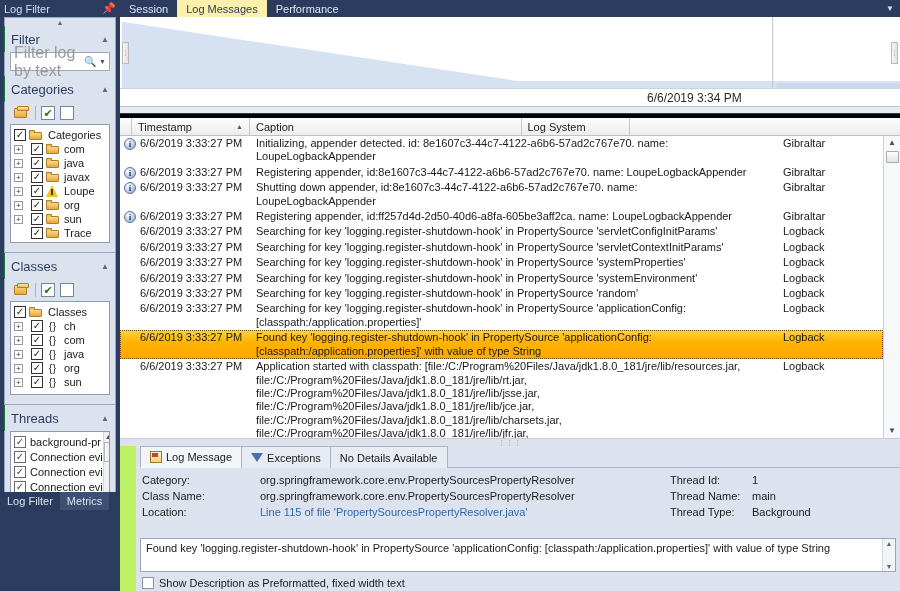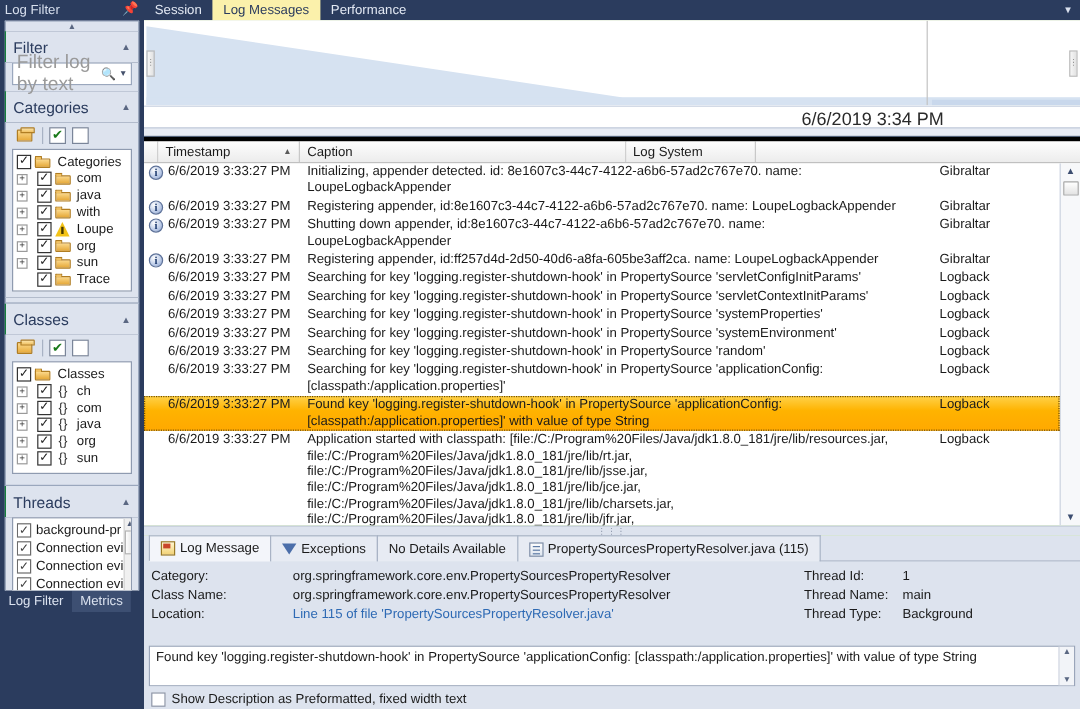--- a/index.html
+++ b/index.html
@@ -139,21 +139,21 @@
   .chartwrap { height: 97px; background:#fff; margin:0; border-bottom:1px solid #2b3c5e; position:relative;
      display:flex; flex-direction:column;}
   .chartarea { flex:1; position:relative; background:#fff; overflow:hidden; }
   .chart-svg { position:absolute; inset:0; width:100%; height:100%; }
   .grip {
     position:absolute; top:50%; transform:translateY(-50%); width:7px; height:22px;
     background:linear-gradient(90deg,#f6f6f6,#e2e2e2); border:1px solid #b9b9b9;
     display:flex;align-items:center;justify-content:center; color:#8a8a8a; font-size:7px; letter-spacing:0; line-height:2px;
   }
   .chart-axis { height:18px; background:#fff; border-top:1px solid #c9d2e0; position:relative;}
-  .chart-axis .lbl { position:absolute; top:2px; font-size:15px; color:#2a2a2a;margin-left:21px; }
+  .chart-axis .lbl { position:absolute; top:2px; font-size:12px; color:#2a2a2a; }
   .chart-bottom-strip { height:7px; background:#e7ebf3; border-top:1px solid #b9c3d5;}
 
   .gridwrap { flex:1; background:#fff; display:flex; flex-direction:column; min-height:0; border-top:4px solid #000000;}
   .grid-head { height: 18px; display:flex; background:linear-gradient(#fdfdfd,#e8e8e8); border-bottom:1px solid #c0c0c0; }
   .gh {
     display:flex;align-items:center; padding:0 6px; font-size:11px; color:#1a1a1a;
     border-right:1px solid #c8c8c8; background:linear-gradient(#fdfdfd,#ececec);
   }
   .gh.icon-col { width: 12px; padding:0; }
   .gh.ts { width: 118px; justify-content:space-between; }
@@ -182,21 +182,21 @@
   .c-ts, .c-sys { line-height:13.4px; }
 
   .vsb { width: 17px; background:#f7f8fa; border-left:1px solid #cdd4e0; display:flex; flex-direction:column; align-items:center;}
   .vsb .arrow { color:#3c4d70; font-size:8px; line-height:10px; padding:2px 0;}
   .vsb .thumb { width:13px; height:12px; background:linear-gradient(#ffffff,#e3e3e3); border:1px solid #a9a9a9; border-radius:1px; margin-top:1px;}
   .vsb .track { flex:1; }
 
   .splitter { height:8px; background:#dde3ee; display:flex;align-items:center;justify-content:center;
     color:#8a94a8; font-size:7px; letter-spacing:1px; border-top:1px solid #c4ccda;}
 
-  .detail { height: 145px; background:#dde3ee; display:flex; flex-direction:column; }
+  .detail { height: 145px; background:#dde3ee; display:flex; flex-direction:column;margin-left:16px; }
   .dtabs { height: 22px; display:flex; align-items:stretch; padding-left:4px; }
   .dtab {
     display:flex;align-items:center; gap:4px; padding:0 9px; font-size:11px; color:#1a1a1a;
     border:1px solid #a9b3c5; border-bottom:none; background:#e7ebf3; margin-right:-1px;
   }
   .dtab.active { background:#f3f5fa; border-bottom:1px solid #f3f5fa; }
   .dtabs .rest { flex:1; border-bottom:1px solid #a9b3c5; }
   .dtab-ico { width:12px;height:12px; position:relative; display:inline-block;}
   .ico-msg { background:linear-gradient(#fff6cf,#f2d277); border:1px solid #9b7a25;}
   .ico-msg:after { content:""; position:absolute; left:1px; top:1px; width:6px;height:4px;background:#c9452a;}
@@ -301,21 +301,21 @@
             <div class="tnode">
               <span class="exp">+</span>
               <span class="dash"></span>
               <span class="cb">✓</span>
               <span class="ico">
                 <span class="mini-folder">
                   <i class="a"></i>
                   <i class="b"></i>
                 </span>
               </span>
-              <span class="tlabel">with</span>
+              <span class="tlabel">javax</span>
             </div>
             <div class="tnode">
               <span class="exp">+</span>
               <span class="dash"></span>
               <span class="cb">✓</span>
               <span class="ico">
                 <span class="warn-ico">
                   <i></i>
                   <b></b>
                 </span>
@@ -632,24 +632,20 @@
               <span class="dtab-ico ico-msg"></span>
               <span>Log Message</span>
             </div>
             <div class="dtab">
               <span class="dtab-ico ico-funnel"></span>
               <span>Exceptions</span>
             </div>
             <div class="dtab">
               <span>No Details Available</span>
             </div>
-            <div class="dtab">
-              <span class="dtab-ico ico-java"></span>
-              <span>PropertySourcesPropertyResolver.java (115)</span>
-            </div>
           </div>
         <div class="rest"></div>
       </div>
 
       <div class="dbody">
         <div class="dcol-left" id="dfields-left">
             <div class="drow">
               <span class="k">Category:</span>
               <span class="v">org.springframework.core.env.PropertySourcesPropertyResolver</span>
             </div>

